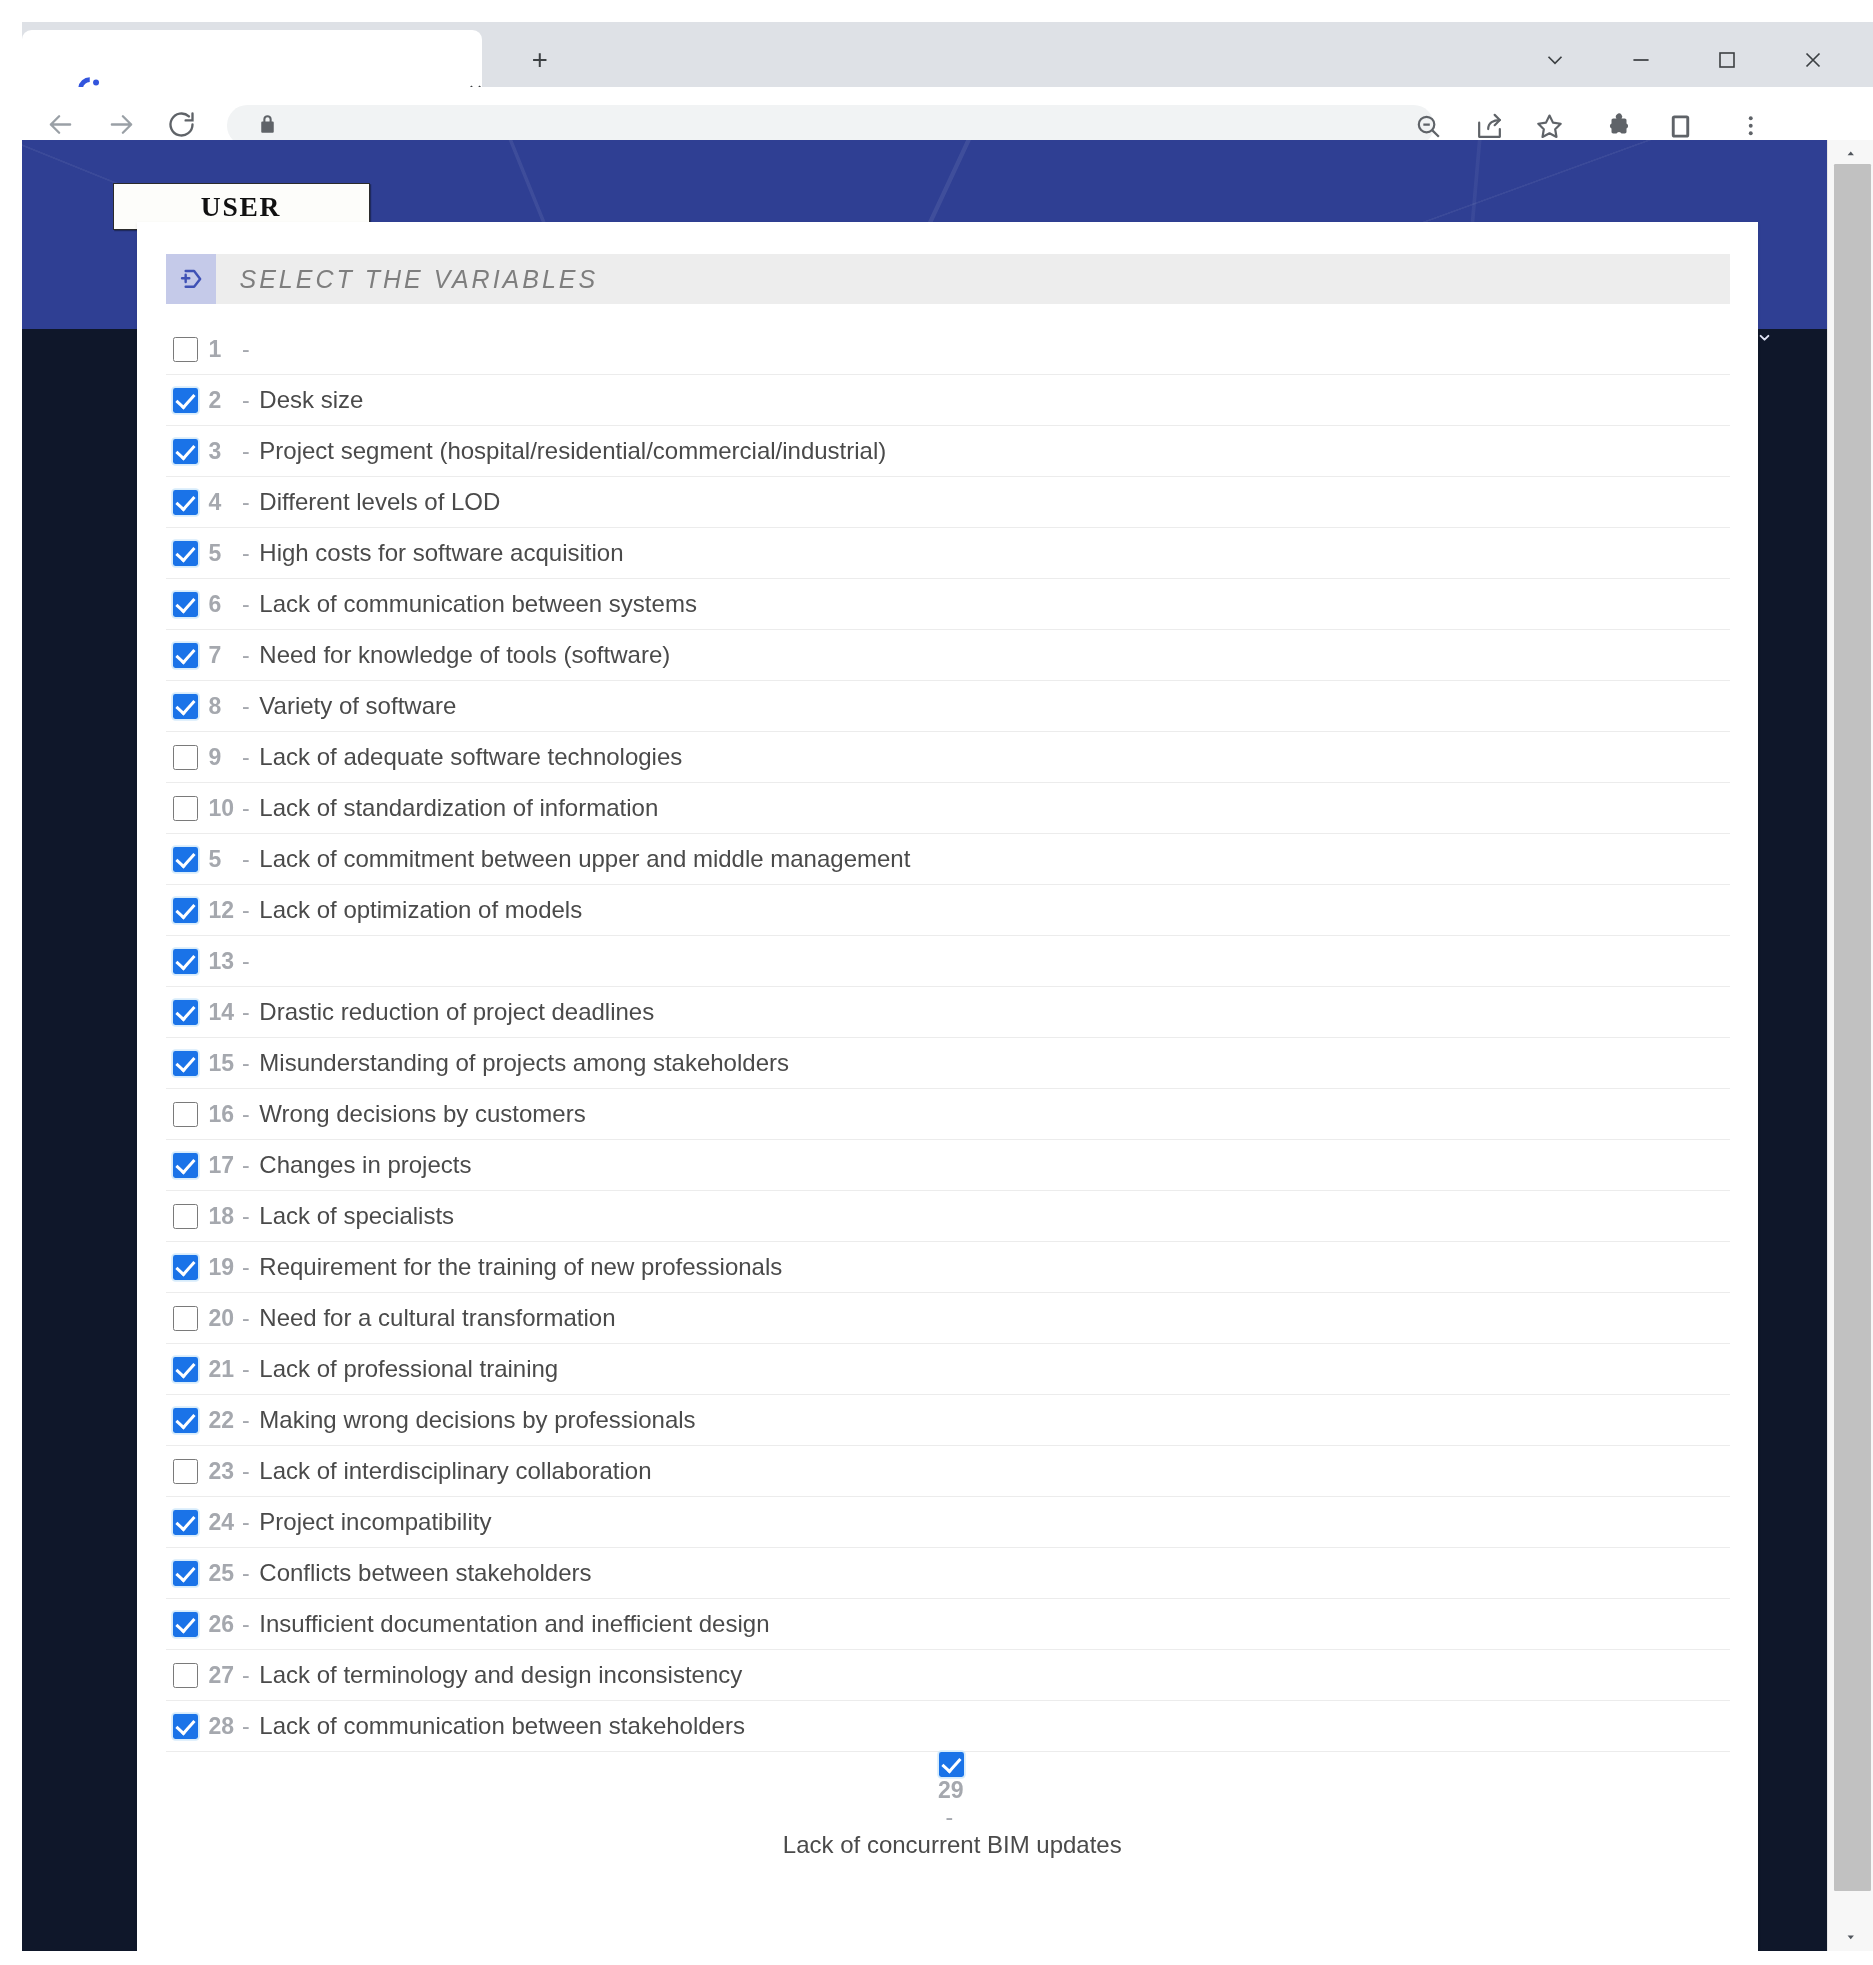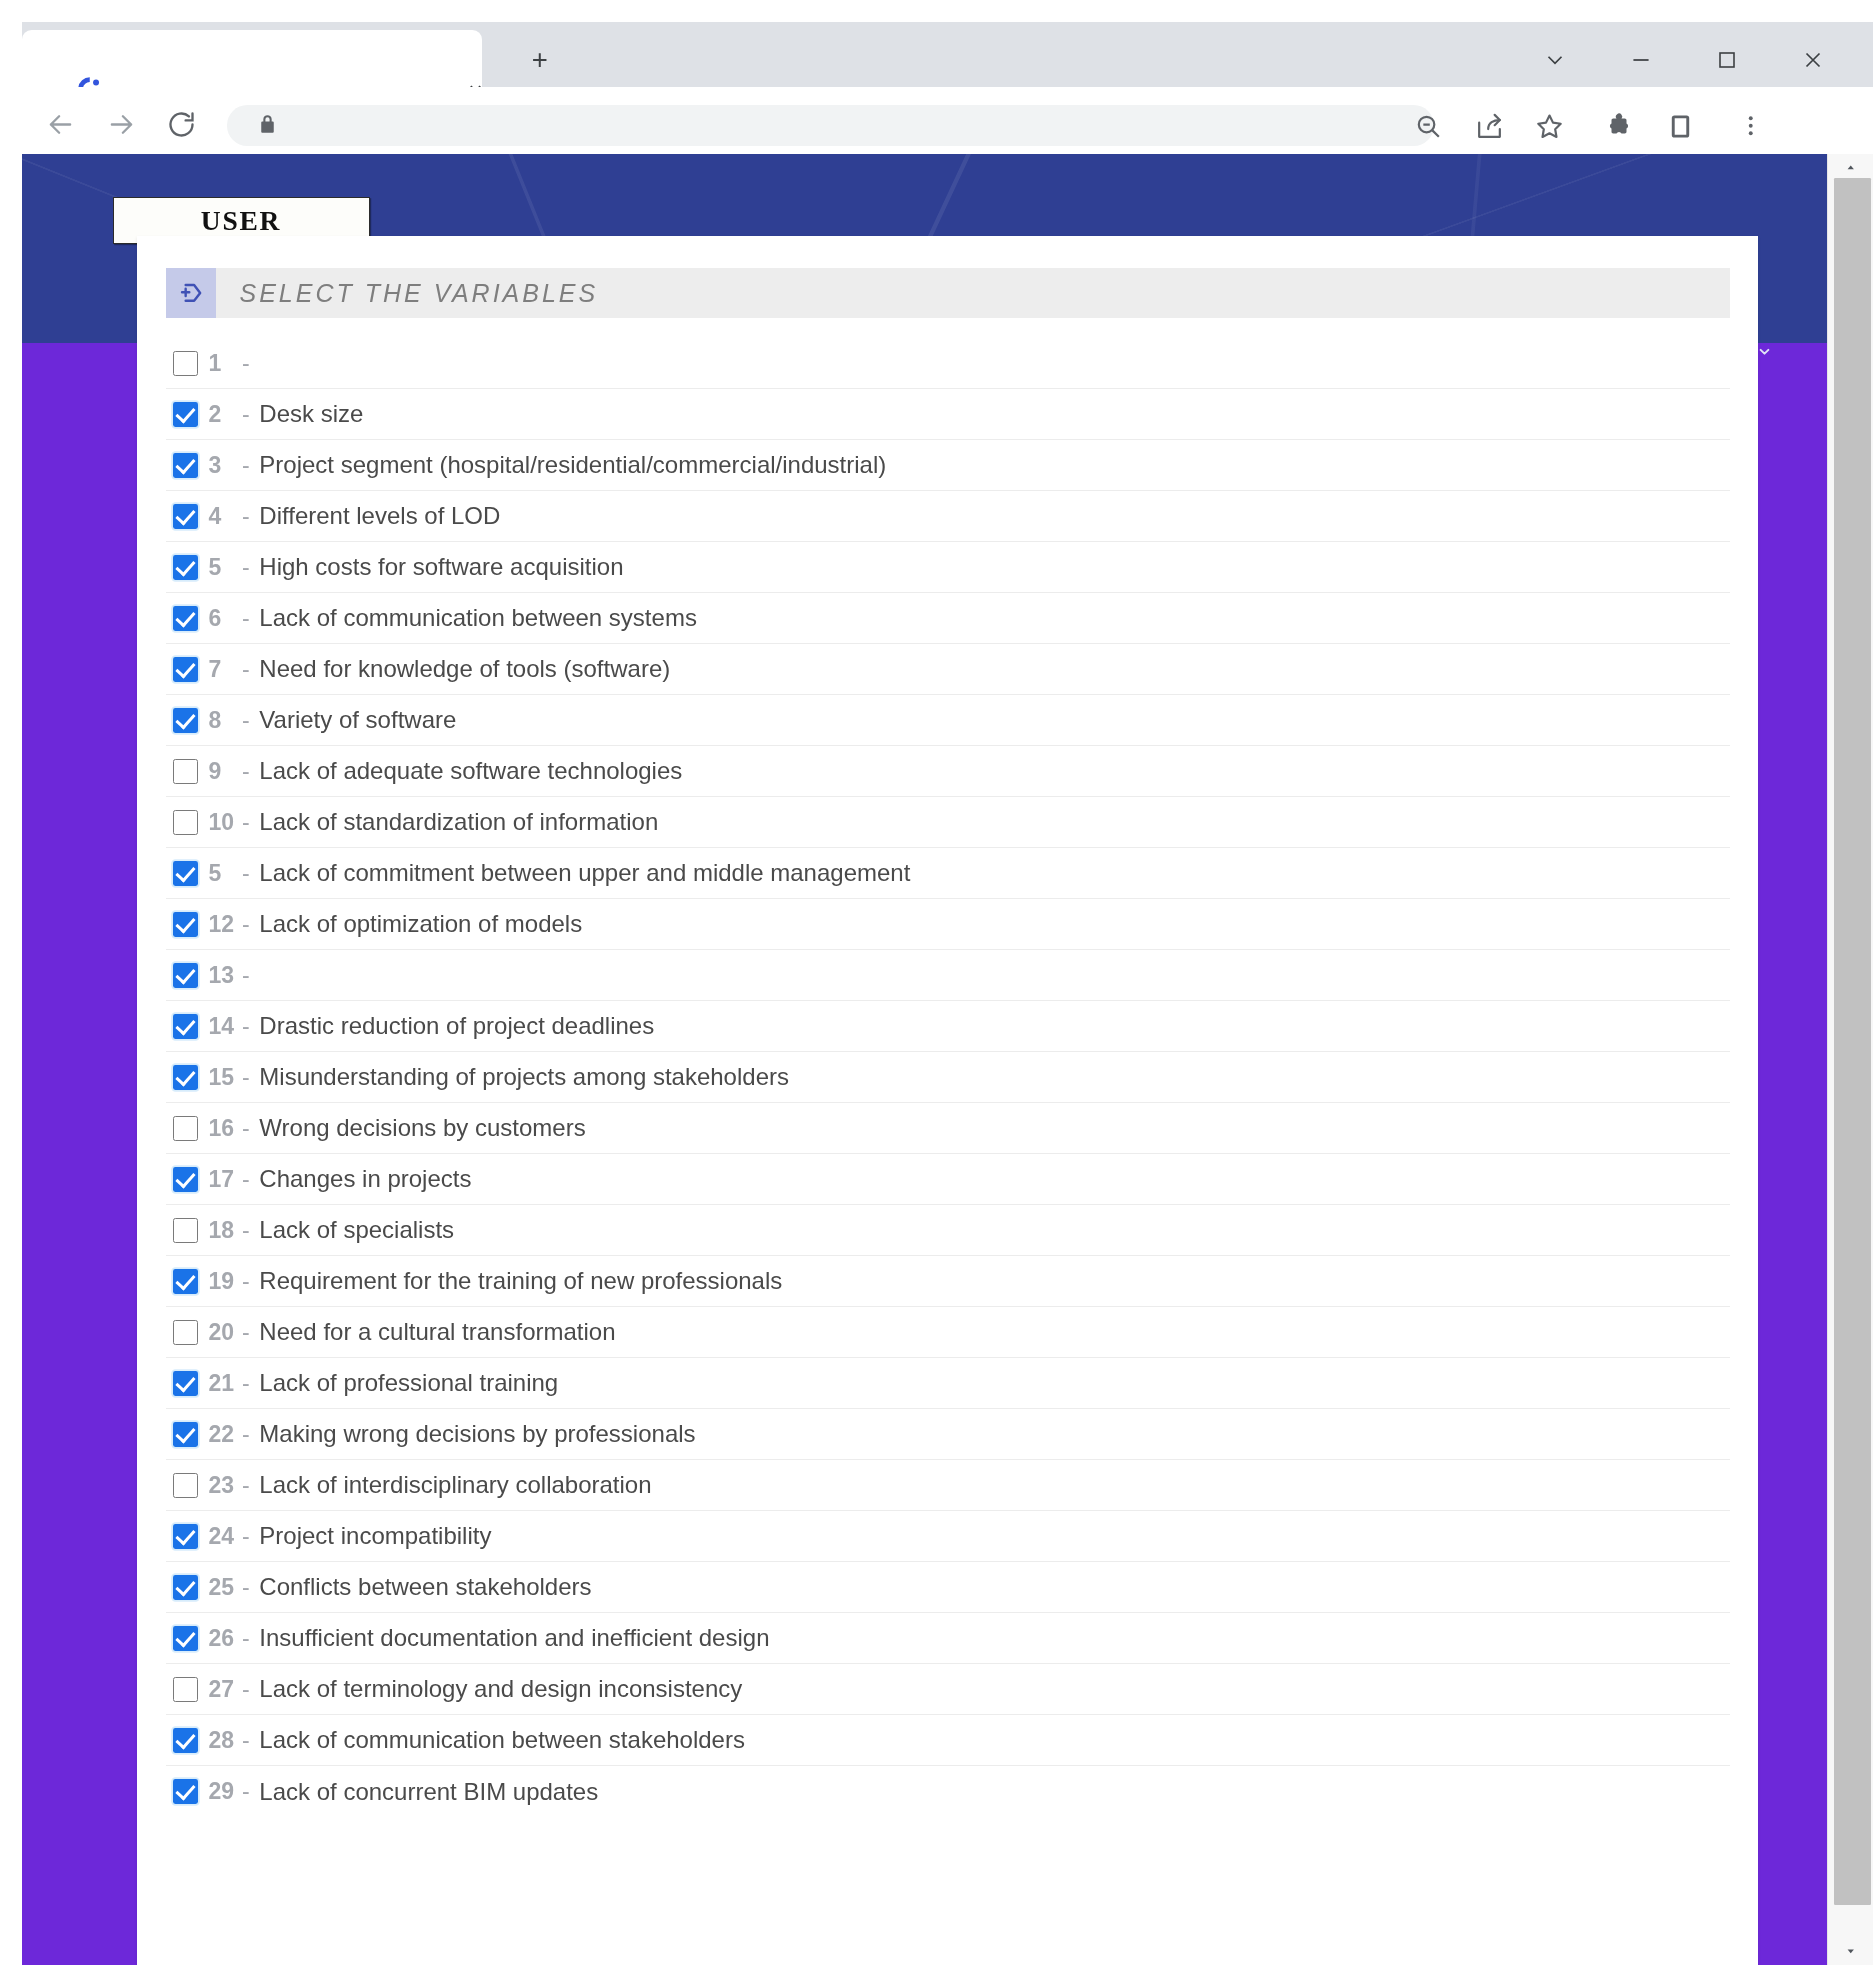--- a/index.html
+++ b/index.html
@@ -53,22 +53,22 @@
   .tb-icon { position: absolute; top: 108px; width: 36px; height: 36px; display:flex; align-items:center; justify-content:center; color:#5f6368; }
   .tb-zoom { left: 1410px; }
   .tb-share { left: 1471px; }
   .tb-star { left: 1531px; }
   .tb-ext { left: 1601px; }
   .tb-panel { left: 1662px; }
   .tb-menu { left: 1733px; }
 
   
   .viewport {
-    position: absolute; left: 21.5px; top: 154px; width: 1852px; height: 1811px;
-    background: #6d28d9; overflow: hidden;
+    position: absolute; left: 21.5px; top: 140px; width: 1852px; height: 1811px;
+    background: #0f172a; overflow: hidden;
   }
 
   
   .appheader {
     position: absolute; left: 0; top: 0; width: 1805px; height: 189px;
     background: #2f3f93;
     overflow: hidden;
   }
   .appheader::before {
     content: ""; position: absolute; inset: 0;
@@ -141,21 +141,21 @@
     margin-left: 24px; color: #7e7e7e; font-size: 25px; letter-spacing: 3px; font-style: italic;
   }
 
   
   .varlist { position: absolute; left: 29px; top: 102px; width: 1564px; }
   .varrow {
     position: relative; height: 51px;
     display: flex; align-items: center;
     border-bottom: 1.2px solid #ececec;
   }
-  .varrow:last-child { border-bottom: none; }
+  .varrow:last-child { border-bottom: none; flex-direction: column; }
   .cb {
     flex: none; width: 25px; height: 25px; margin-left: 7.2px;
     border: 1.8px solid #7a7a7a; border-radius: 2.4px; background: #ffffff;
     position: relative;
   }
   .cb.on {
     background: #1a73e8; border: none; box-shadow: 0 0 0 1.8px #d7ecfb;
   }
   .cb.on::after {
     content: ""; position: absolute; left: 7.8px; top: 2.4px;

